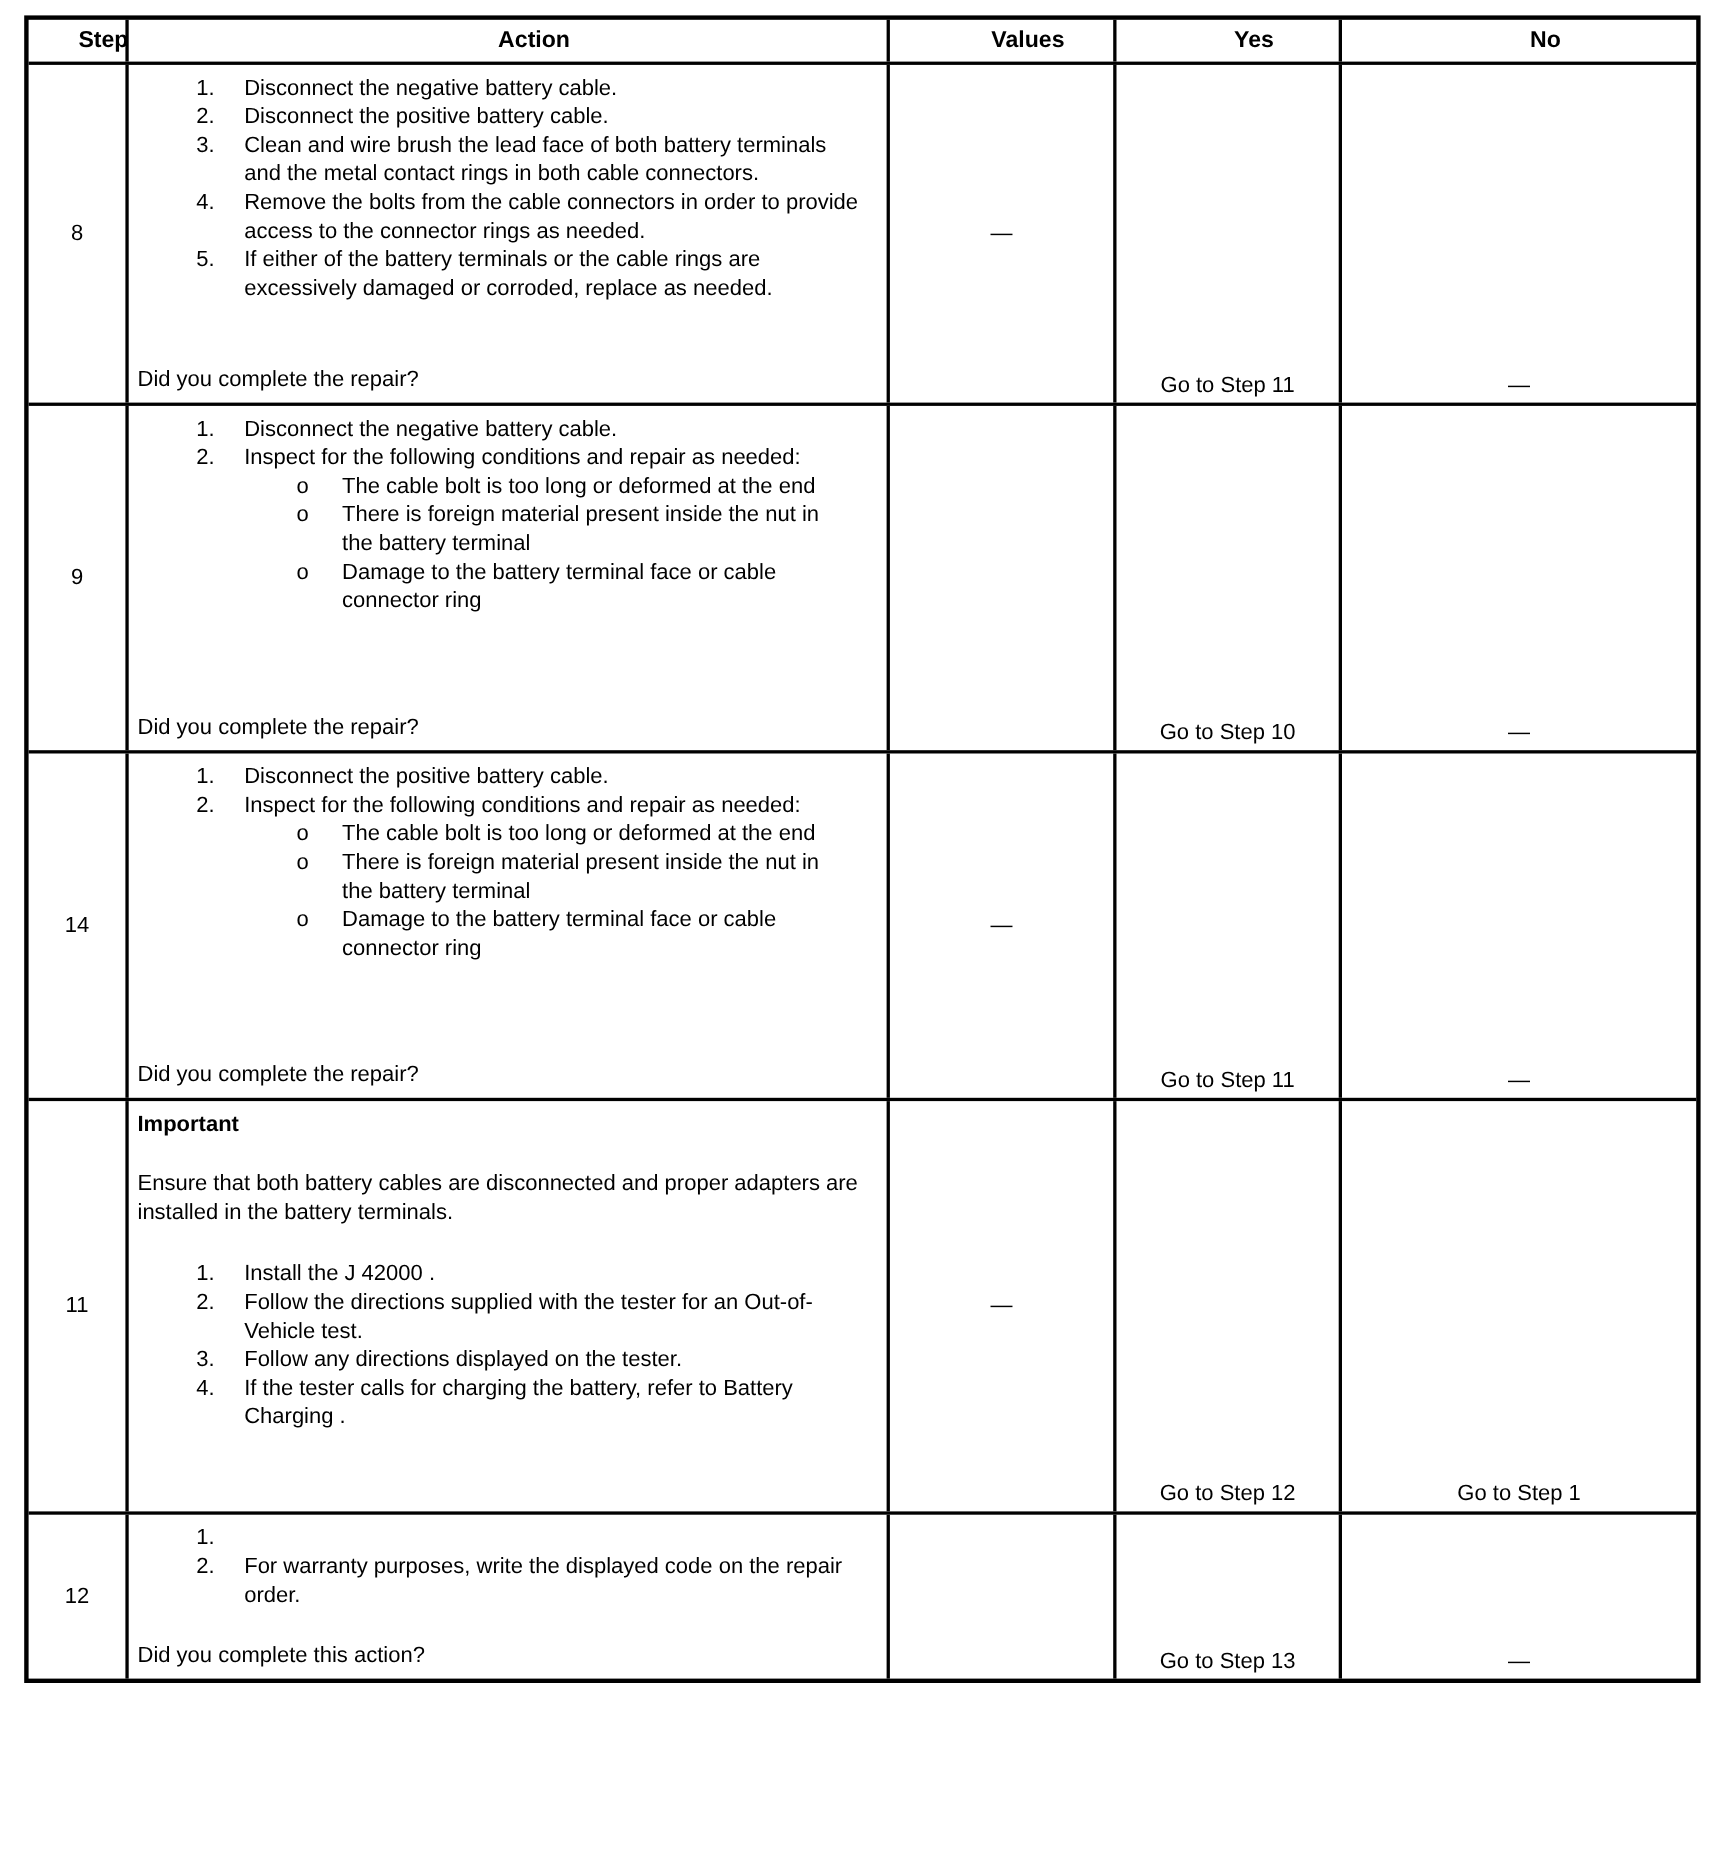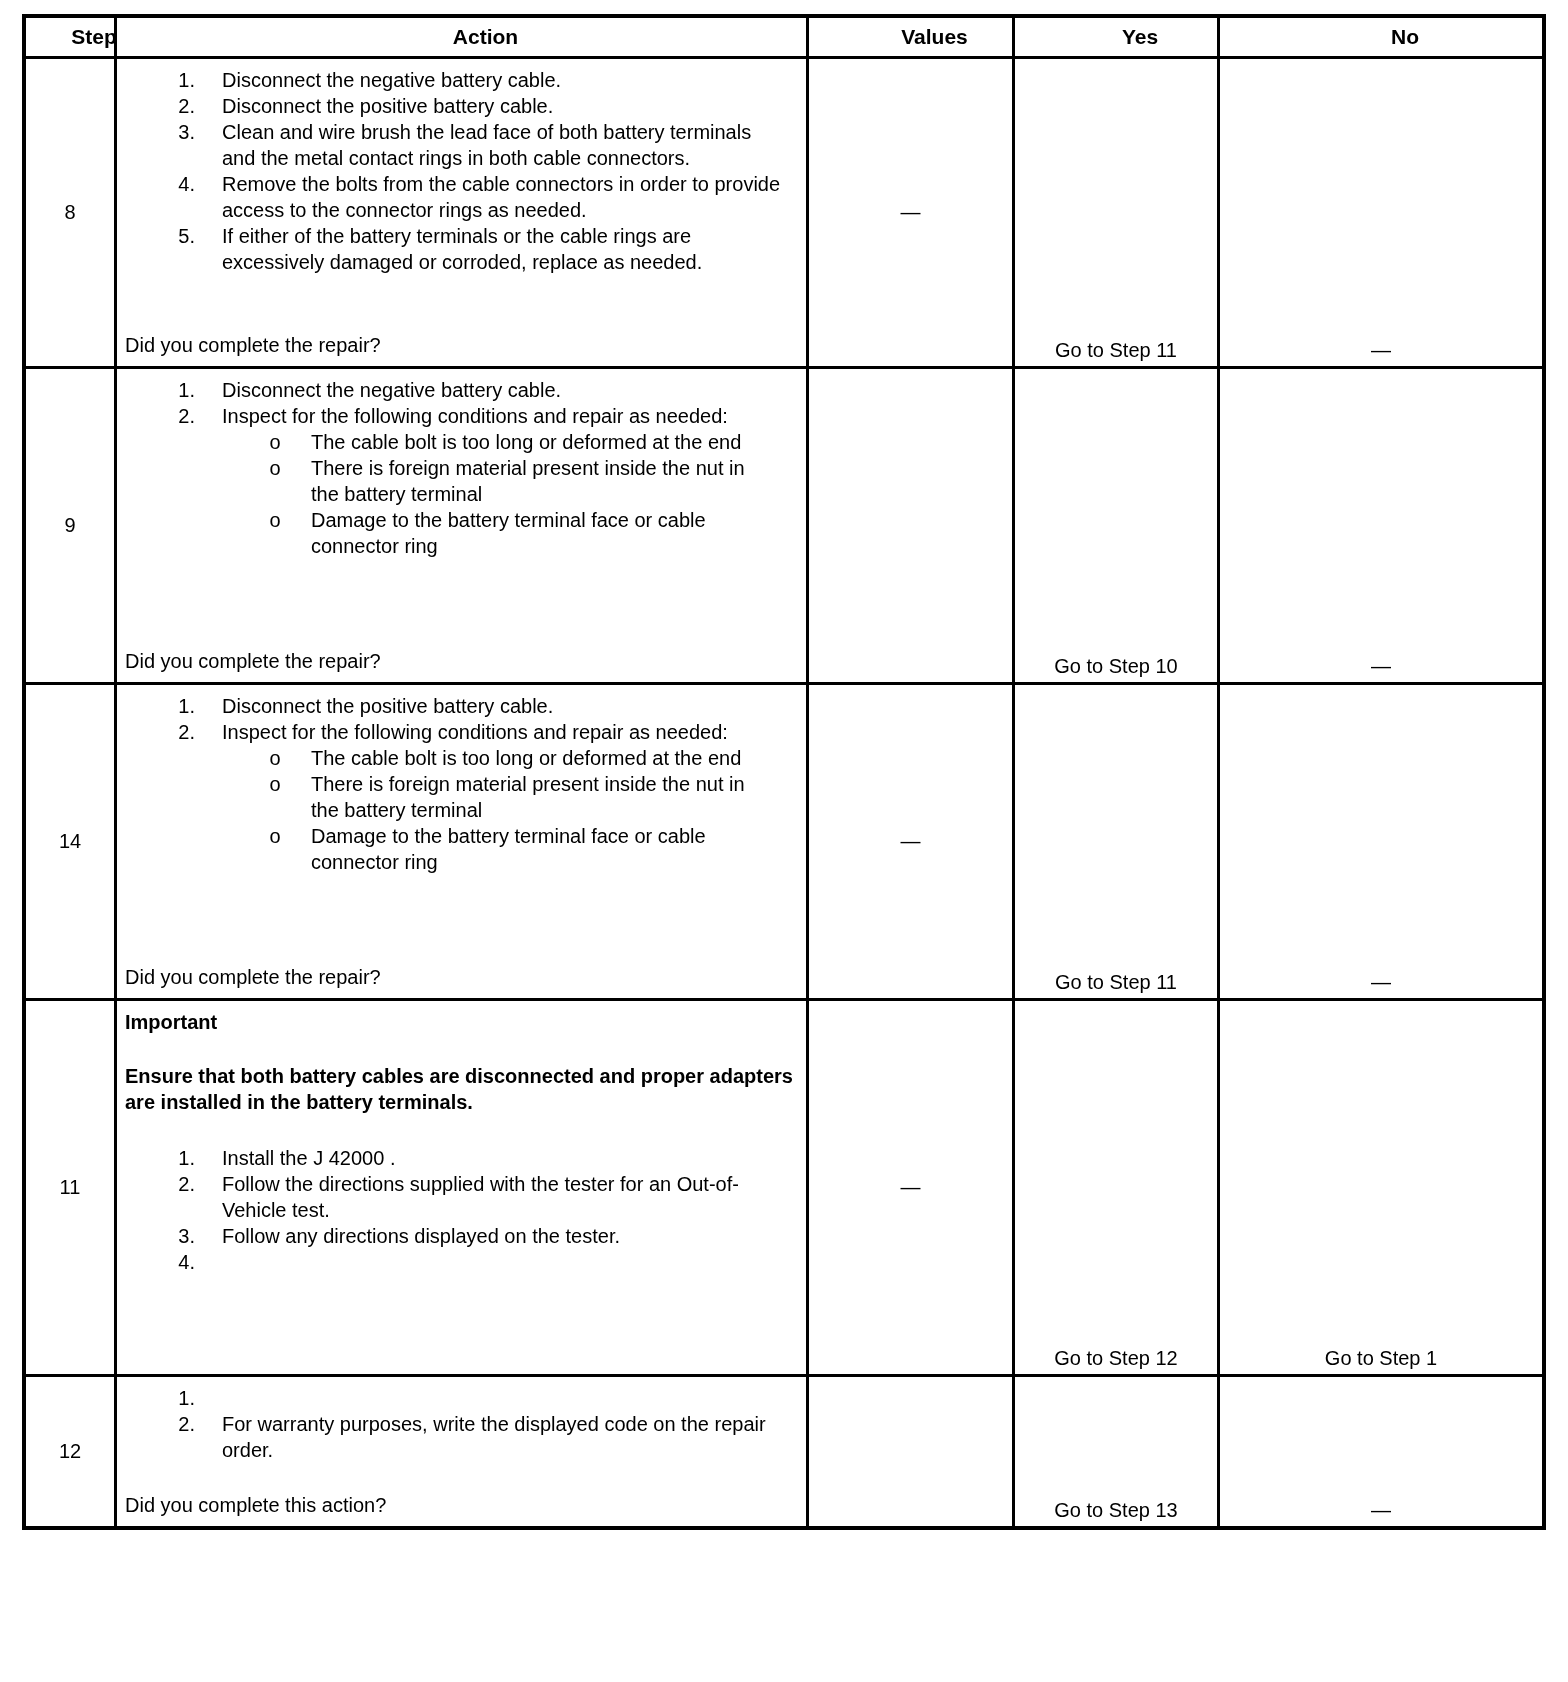--- a/index.html
+++ b/index.html
@@ -51,21 +51,21 @@
   .sub {
     display: grid;
     grid-template-columns: 16px 1fr;
     column-gap: 28px;
     padding-left: 142px;
     padding-right: 36px;
   }
   .sub .mark { text-align: center; }
   .question { padding-top: 4px; }
   .b1 { font-weight: bold; margin-bottom: 28px; }
-  .b2 { font-weight: bold; margin-bottom: 30px; }
+  .b2 { font-weight: normal; margin-bottom: 30px; }
   .c-values {
     display: flex; align-items: center; justify-content: center;
     font-size: 20px;
   }
   .c-yes, .c-no {
     display: flex; align-items: flex-end; justify-content: center;
     padding-bottom: 4px;
     font-size: 20px;
   }
 </style>
@@ -191,20 +191,21 @@
         <div class="item">
           <span class="num">2.</span>
           <span class="itext">Follow the directions supplied with the tester for an Out-of-Vehicle test.</span>
         </div>
         <div class="item">
           <span class="num">3.</span>
           <span class="itext">Follow any directions displayed on the tester.</span>
         </div>
         <div class="item">
           <span class="num">4.</span>
+          <span class="itext">If the tester calls for charging the battery, refer to Battery Charging .</span>
         </div>
       </div>
     </div>
     <div class="cell c-values">—</div>
     <div class="cell c-yes">Go to Step 12</div>
     <div class="cell c-no">Go to Step 1</div>
   </div>
 
   <div class="drow r12">
     <div class="cell c-step">12</div>

